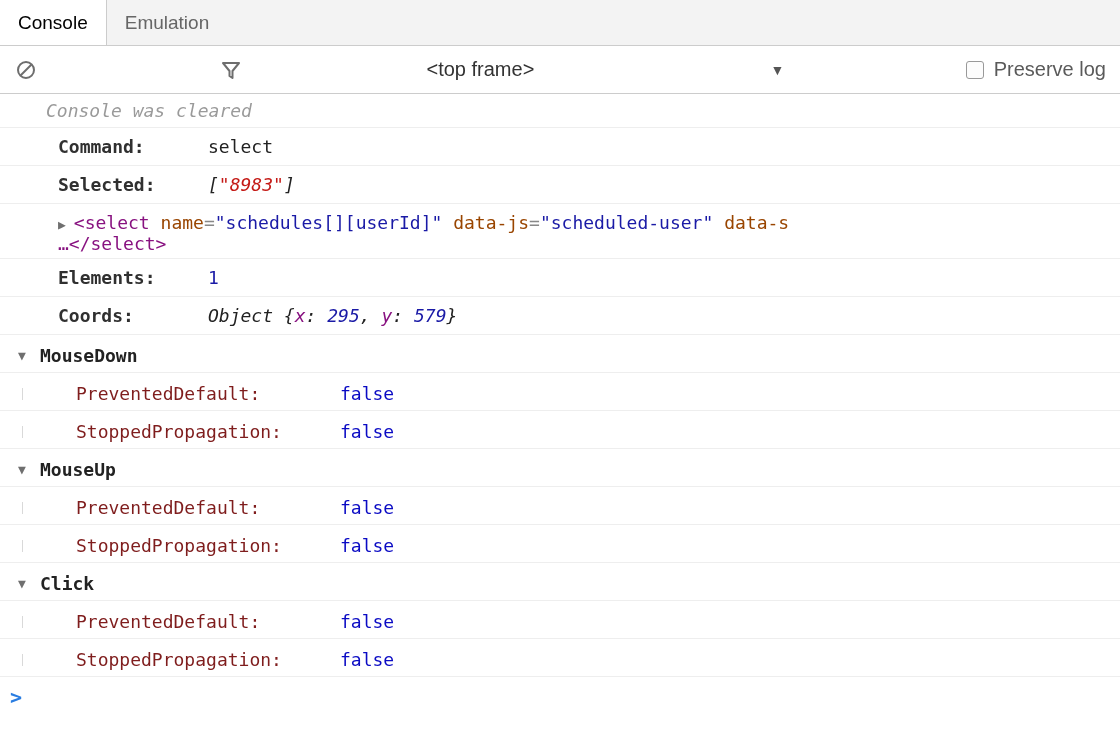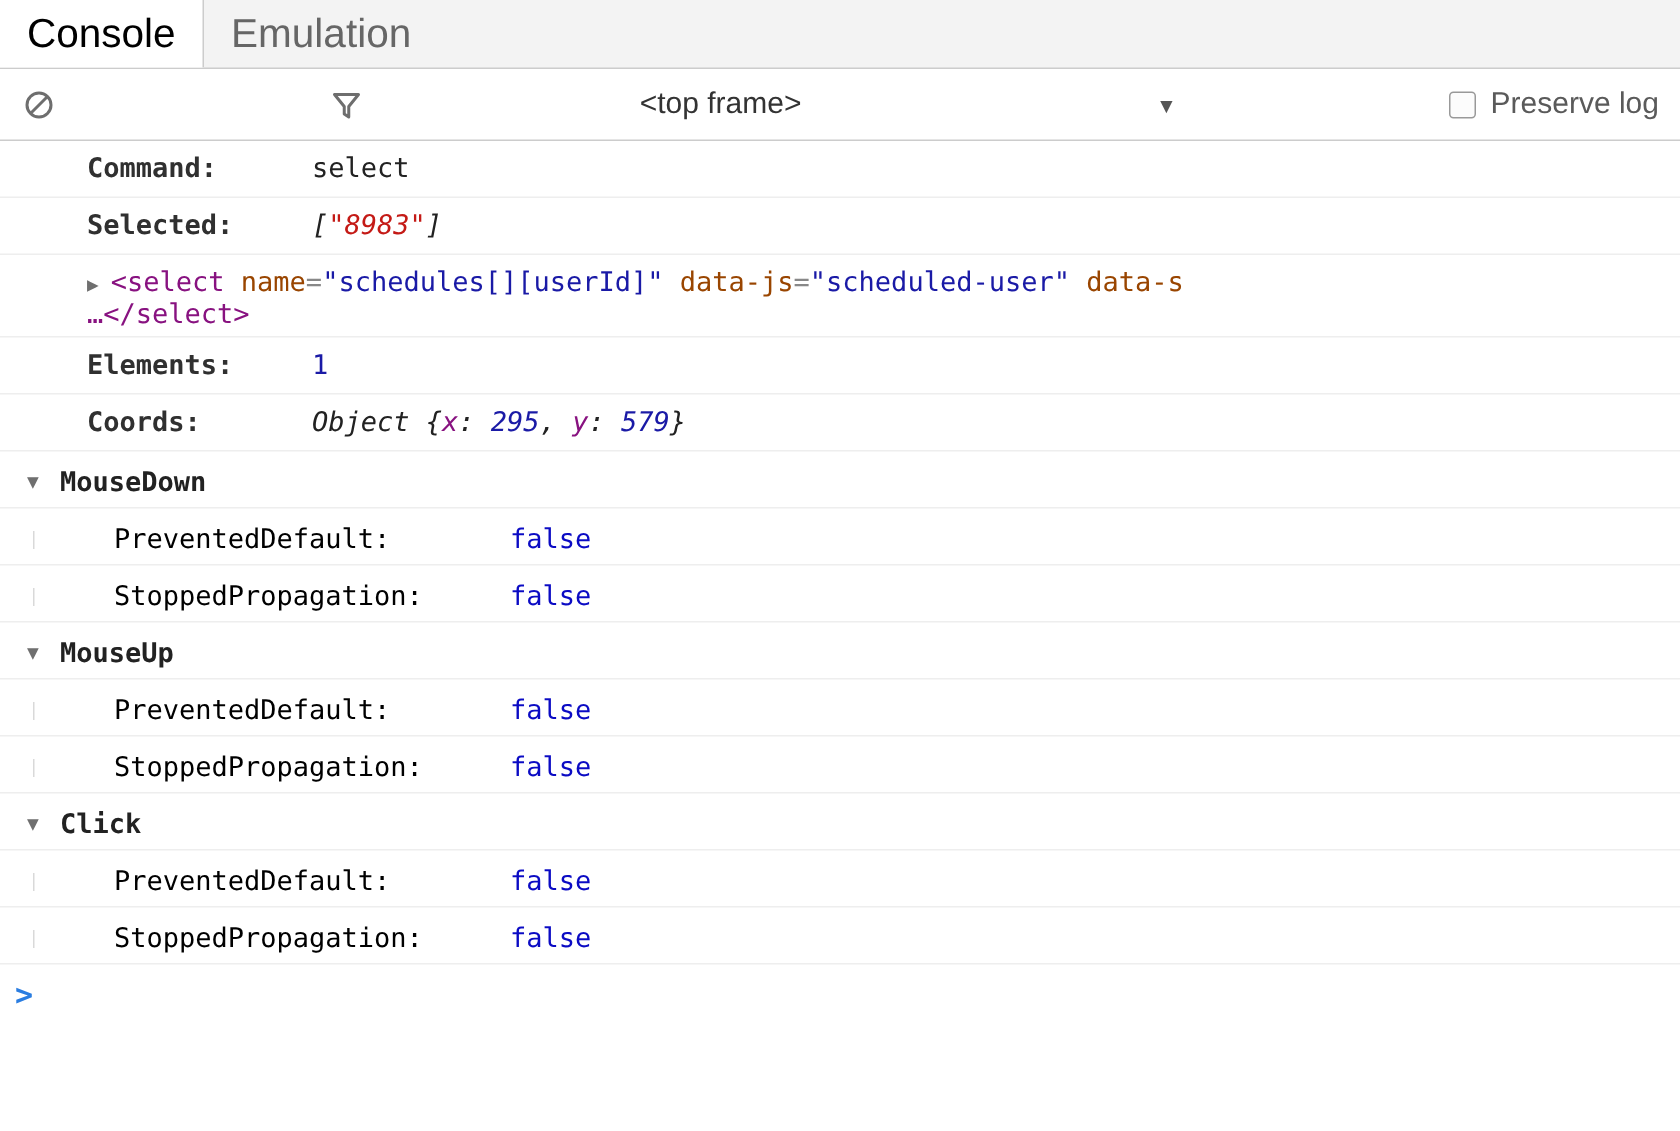--- a/index.html
+++ b/index.html
@@ -15,21 +15,21 @@
   .tabbar {
     display: flex;
     align-items: stretch;
     background: #f3f3f3;
     border-bottom: 1px solid #ccc;
     height: 46px;
   }
   .tab {
     padding: 10px 18px 10px 18px;
     font-family: "Lucida Grande", "Helvetica Neue", Arial, sans-serif;
-    font-size: 27px;
+    font-size: 19px;
     color: #666;
     cursor: default;
     border-right: 1px solid transparent;
     display: flex;
     align-items: center;
   }
   .tab.active {
     background: #fff;
     color: #000;
     border-right: 1px solid #ccc;
@@ -159,21 +159,21 @@
     content: "";
     position: absolute;
     left: 22px;
     top: -6px;
     bottom: -6px;
     width: 1px;
     background: #d9d9d9;
   }
   .sub .subkey {
     padding-left: 46px;
-    color: #000000;
+    color: #7f1d1d;
     width: 310px;
   }
   .sub .subval {
     color: #0b0bc4;
   }
   .prompt {
     display: flex;
     align-items: center;
     height: 40px;
     padding-left: 10px;
@@ -214,20 +214,21 @@
     <span class="dd-arrow">▼</span>
   </div>
   <div class="preserve">
     <span class="checkbox"></span>
     <span>Preserve log</span>
   </div>
 </div>
 
 <div class="log">
 
+  <div class="cleared">Console was cleared</div>
 
   <div class="row">
     <div class="gutter"></div>
     <div class="key">Command:</div>
     <div class="val">select</div>
   </div>
 
   <div class="row">
     <div class="gutter"></div>
     <div class="key">Selected:</div>

